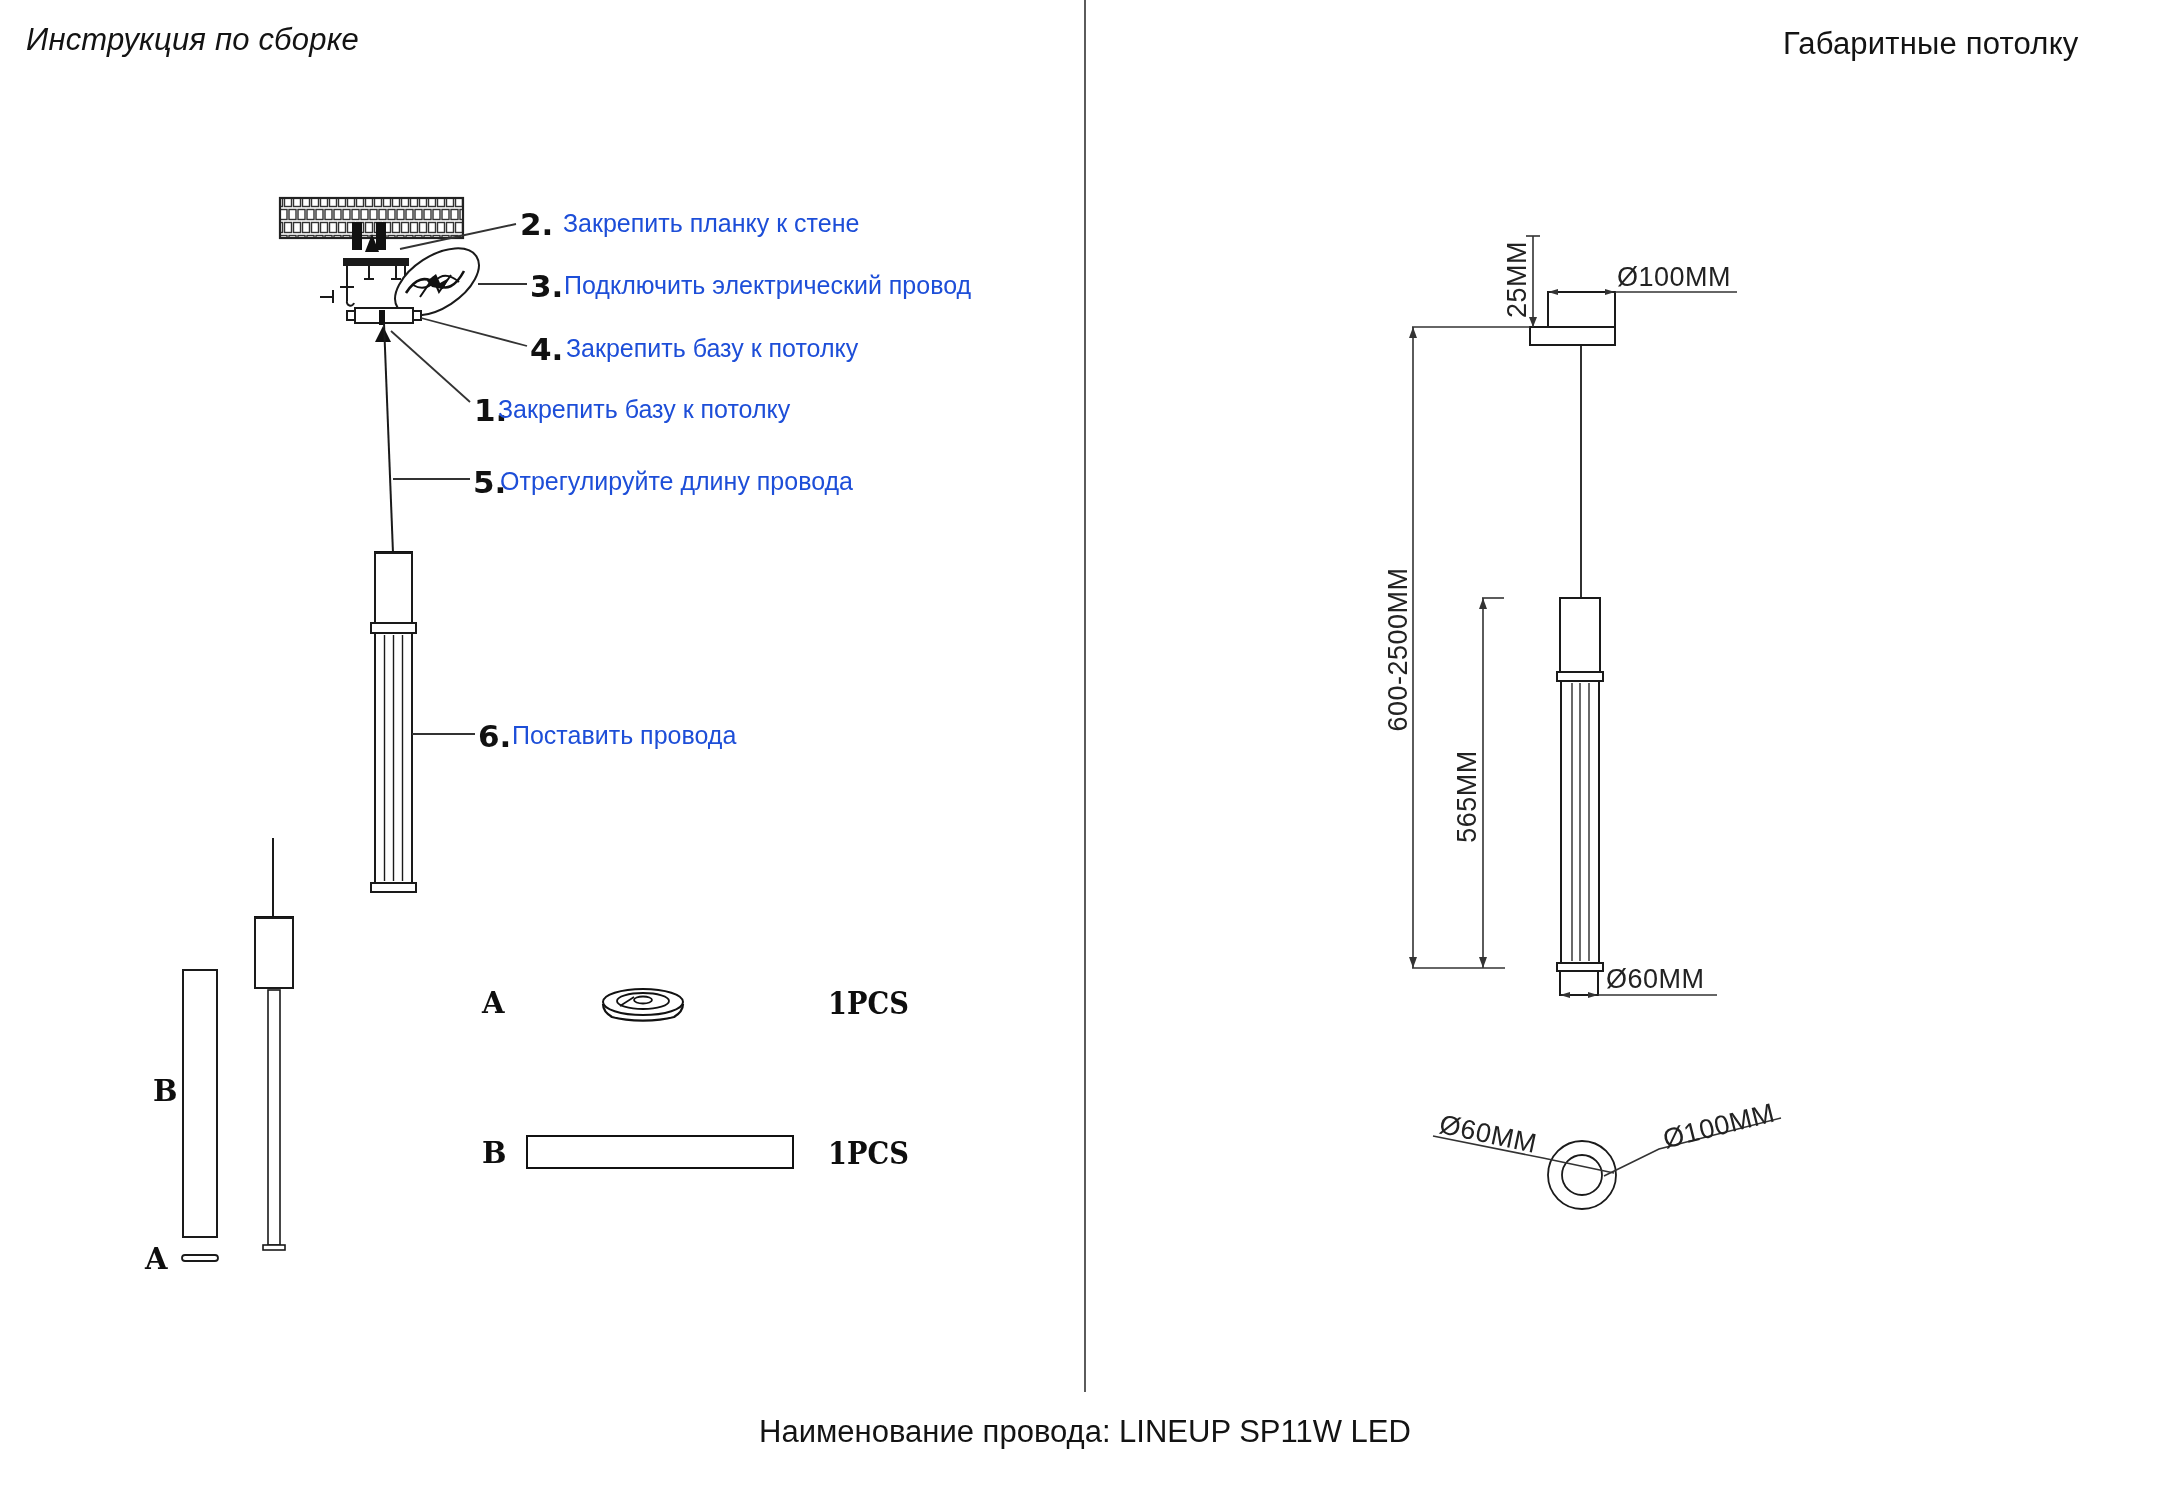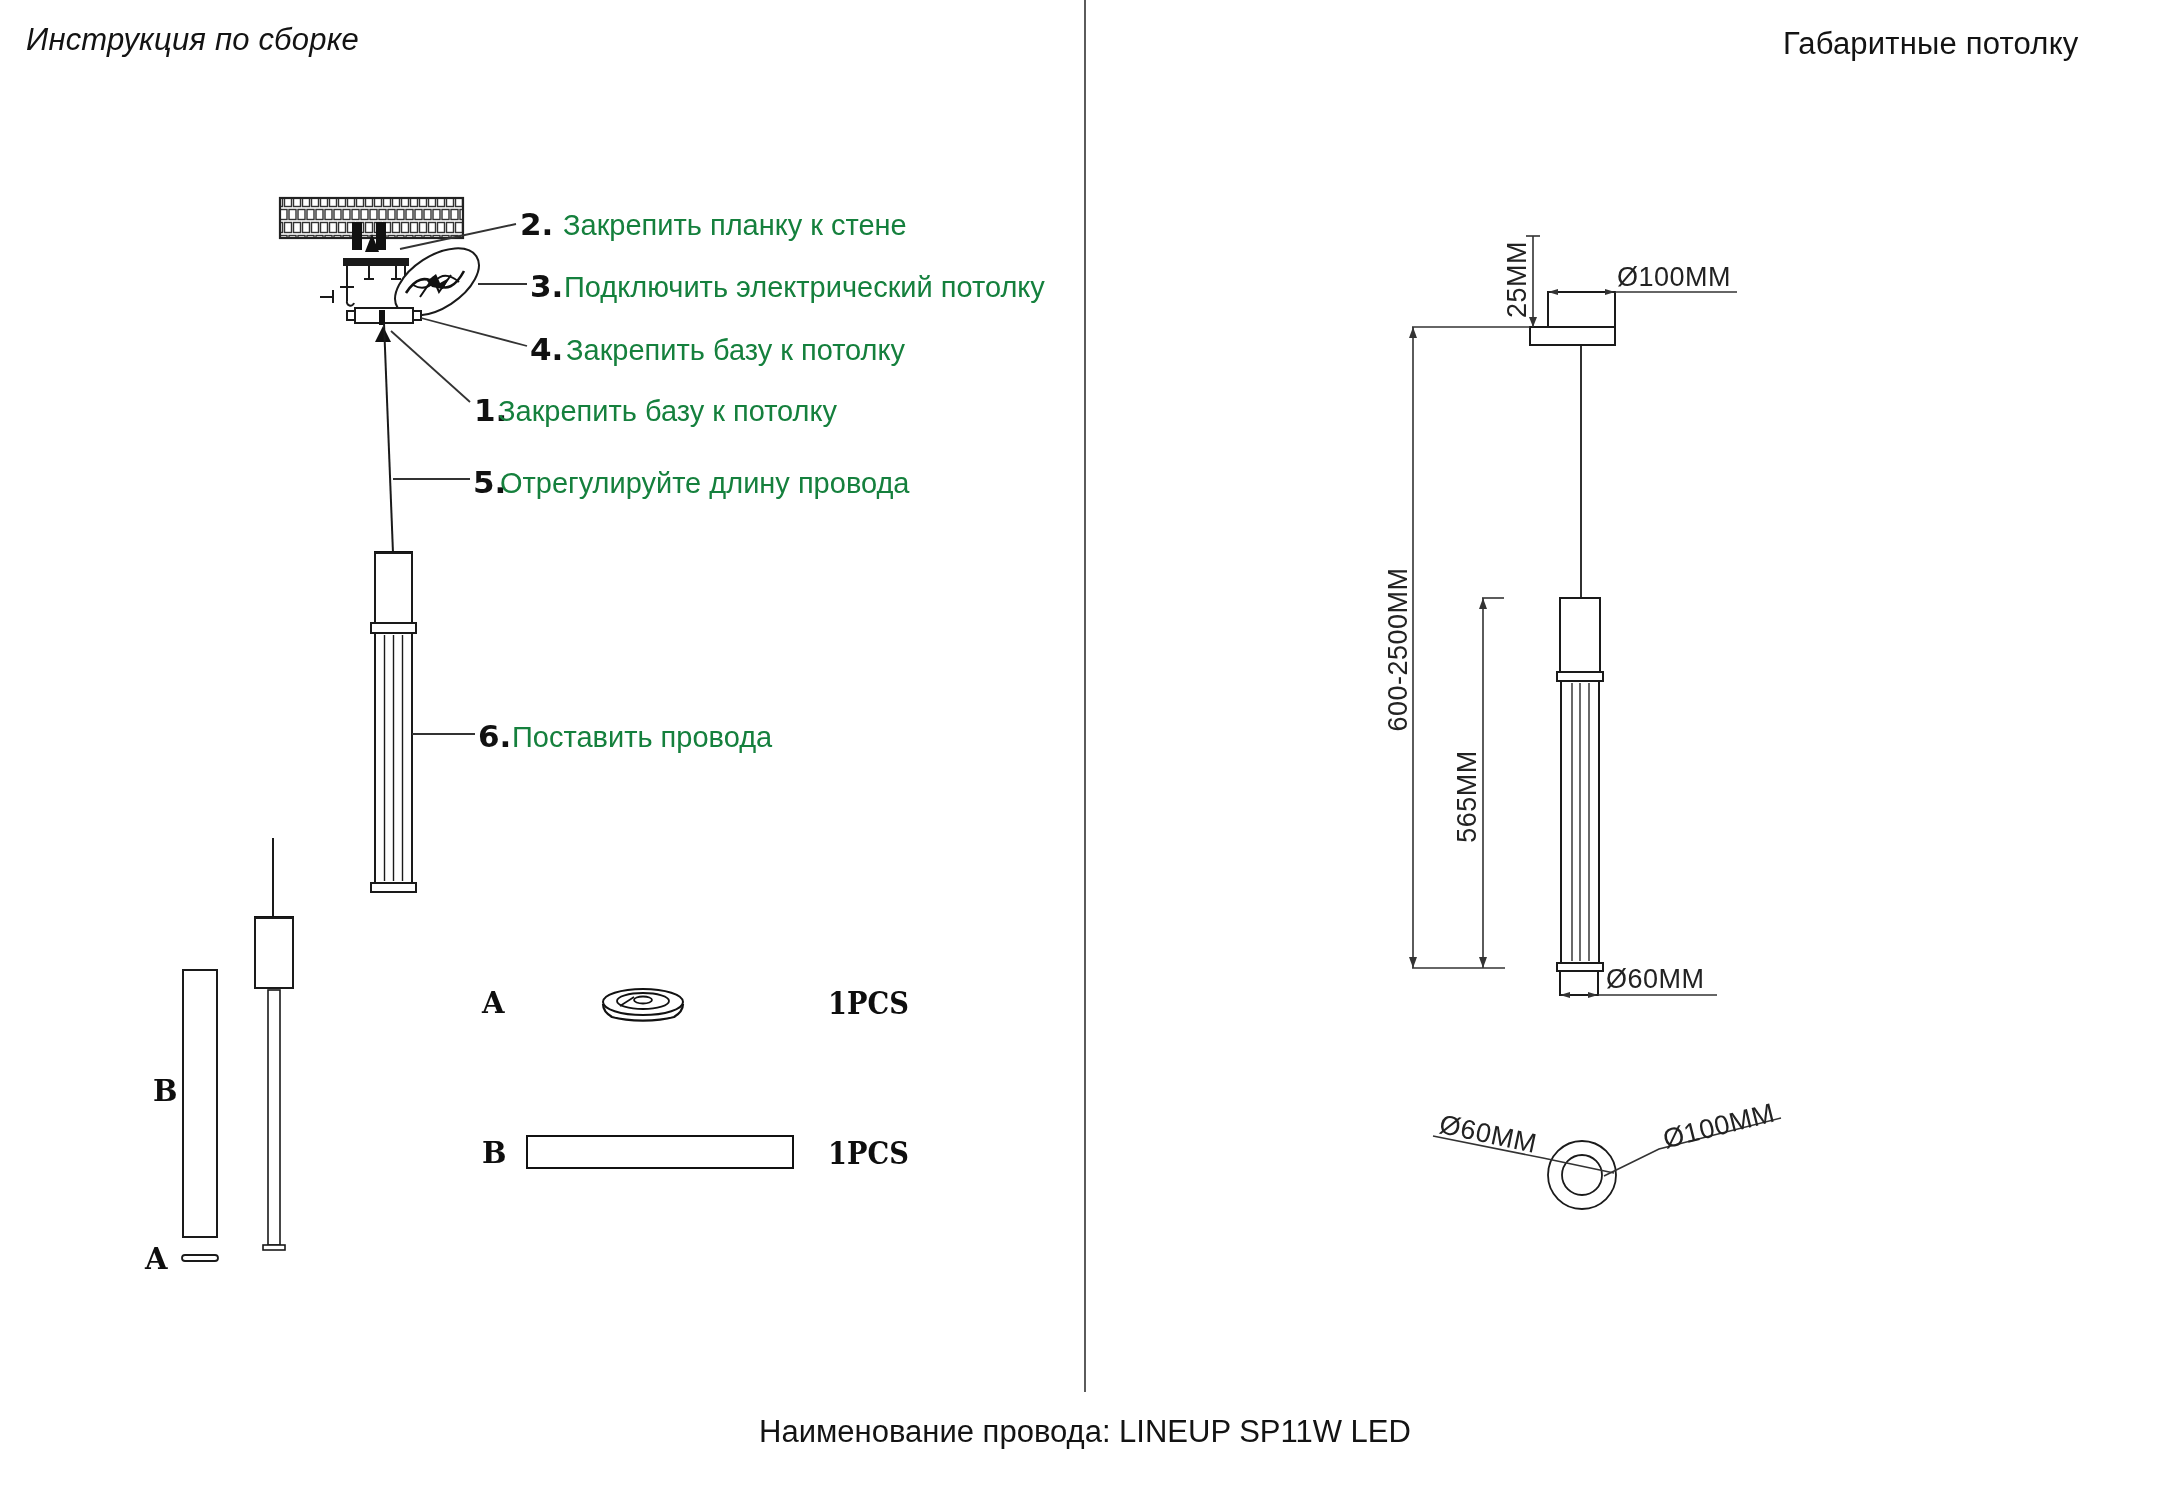--- a/index.html
+++ b/index.html
@@ -1,21 +1,21 @@
 <!DOCTYPE html>
 <html><head>
 <meta charset="utf-8">
 <style>
   html,body{margin:0;padding:0;background:#ffffff;}
   body{width:2174px;height:1500px;position:relative;overflow:hidden;
        font-family:"Liberation Sans",sans-serif;color:#161616;}
   .abs{position:absolute;white-space:nowrap;}
   .panel-title{font-size:31px;letter-spacing:.2px;color:#131313;}
   .step-num{font-size:31px;font-weight:700;font-family:"DejaVu Sans",sans-serif;color:#111;}
-  .step-label{font-size:29px;color:#15803d;}
+  .step-label{font-size:25px;color:#1d4ed8;}
   .part-key{font-size:29px;font-weight:700;font-family:"DejaVu Serif",serif;color:#0e0e0e;}
   .part-qty{font-size:31px;font-weight:700;font-family:"DejaVu Serif",serif;
             transform:scaleX(.88);transform-origin:left center;color:#0e0e0e;}
   .dim{font-size:27px;color:#222;font-family:"Liberation Sans",sans-serif;letter-spacing:.5px;}
   .rot90{transform:rotate(-90deg);text-align:center;}
   .footer{font-size:31px;text-align:center;color:#131313;}
   svg{position:absolute;left:0;top:0;}
 </style>
 </head>
 <body>
@@ -170,21 +170,21 @@
   </g>
 </svg>
 
 <div class="abs panel-title" style="left:26px;top:22px;font-style:italic;">Инструкция по сборке</div>
 <div class="abs panel-title" style="left:1783px;top:26px;">Габаритные потолку</div>
 
 <div class="abs step-num" style="left:520px;top:206px;">2.</div>
 <div class="abs step-label" style="left:563px;top:209px;">Закрепить планку к стене</div>
 
 <div class="abs step-num" style="left:530px;top:268px;">3.</div>
-<div class="abs step-label" style="left:564px;top:271px;">Подключить электрический потолку</div>
+<div class="abs step-label" style="left:564px;top:271px;">Подключить электрический провод</div>
 
 <div class="abs step-num" style="left:530px;top:331px;">4.</div>
 <div class="abs step-label" style="left:566px;top:334px;">Закрепить базу к потолку</div>
 
 <div class="abs step-num" style="left:474px;top:392px;">1.</div>
 <div class="abs step-label" style="left:498px;top:395px;">Закрепить базу к потолку</div>
 
 <div class="abs step-num" style="left:473px;top:464px;">5.</div>
 <div class="abs step-label" style="left:500px;top:467px;">Отрегулируйте длину провода</div>
 

